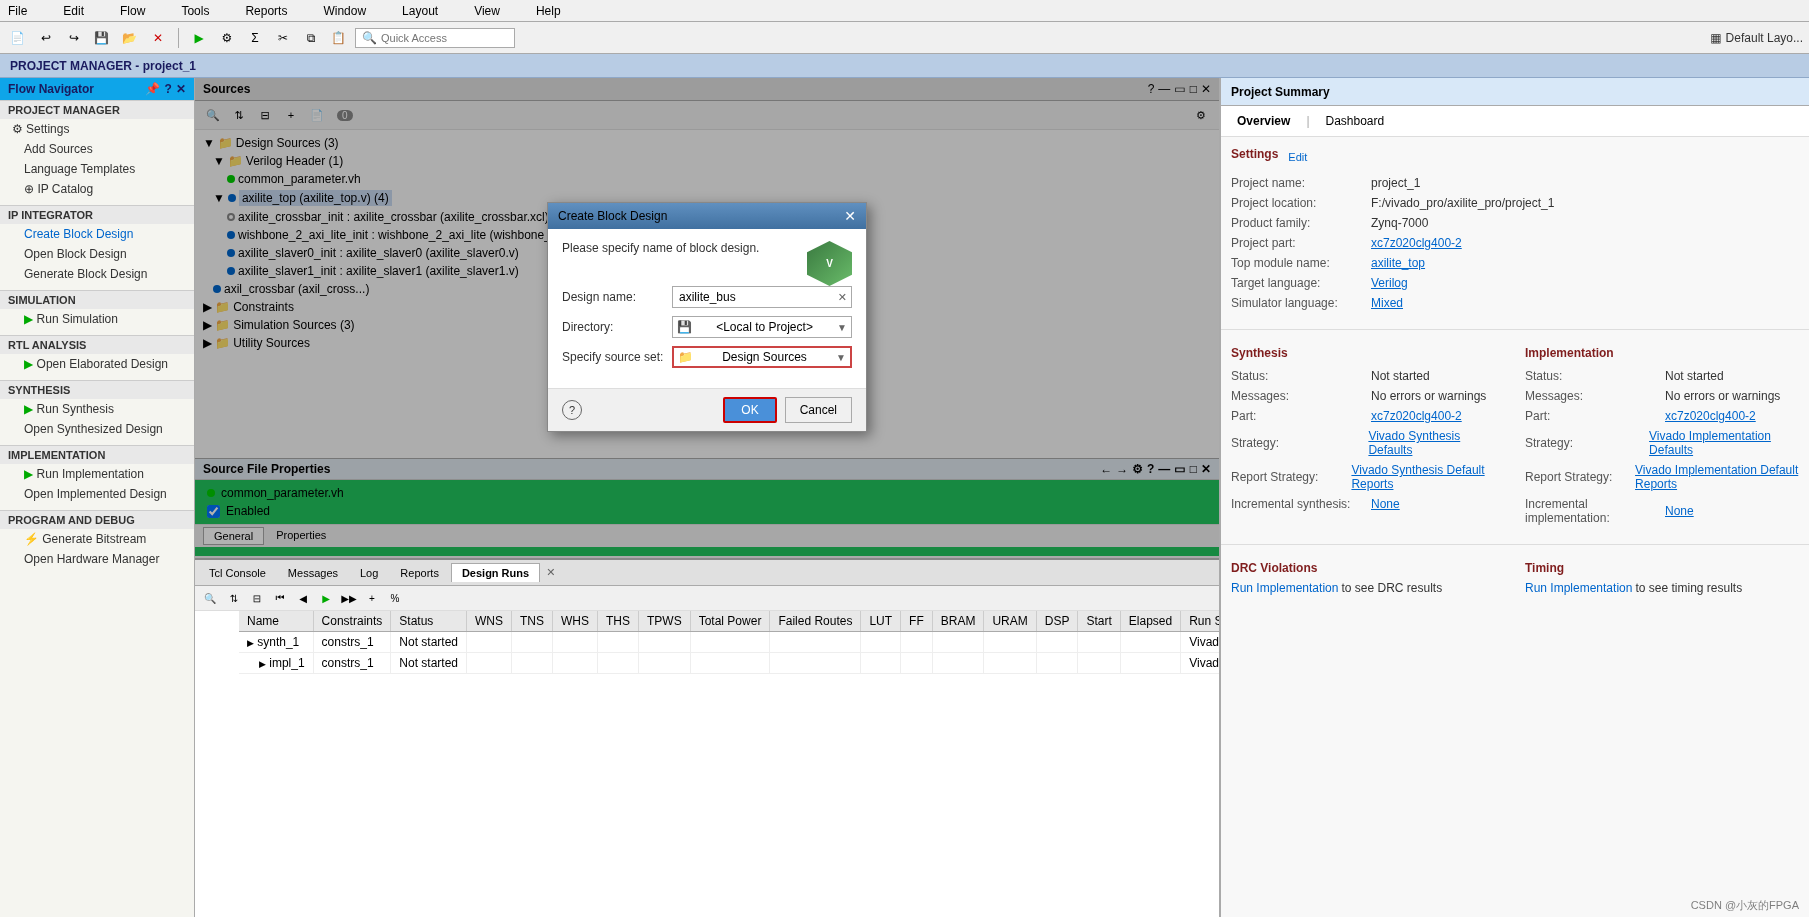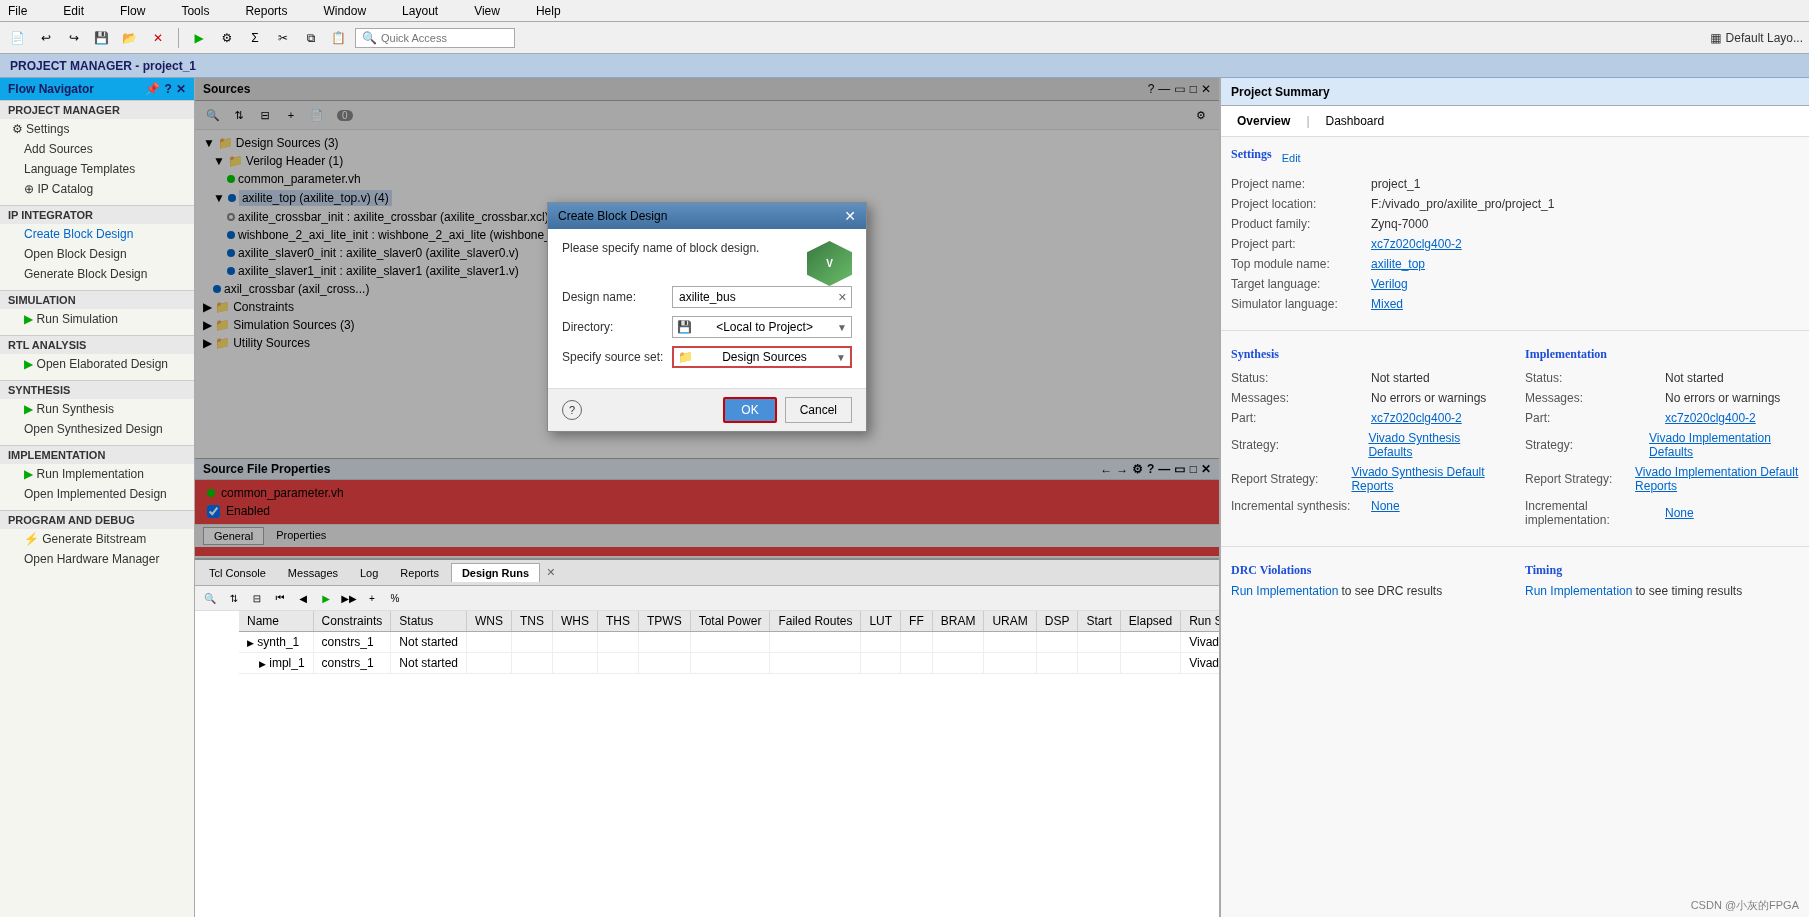--- a/index.html
+++ b/index.html
@@ -47,21 +47,21 @@
     .dot-green { width: 8px; height: 8px; border-radius: 50%; background: #00cc00; display: inline-block; flex-shrink: 0; }
     .dot-blue { width: 8px; height: 8px; border-radius: 50%; background: #0066cc; display: inline-block; flex-shrink: 0; }
     .folder-icon { color: #f0c040; }
 
     
     .tab-bar { display: flex; align-items: flex-end; background: #e8e8e8; border-bottom: 1px solid #aaa; padding: 0 4px; height: 28px; }
     .tab { padding: 4px 12px; font-size: 11px; cursor: pointer; border: 1px solid transparent; border-bottom: none; margin-right: 2px; }
     .tab.active { background: white; border-color: #aaa; font-weight: bold; }
 
     
-    .props-panel { background: #ef4444; border-top: 1px solid #aaa; height: 100px; overflow: hidden; }
+    .props-panel { background: #22c55e; border-top: 1px solid #aaa; height: 100px; overflow: hidden; }
     .props-header { background: #e0e8f0; padding: 3px 8px; font-weight: bold; font-size: 11px; display: flex; align-items: center; justify-content: space-between; border-bottom: 1px solid #ccc; }
     .props-content { padding: 6px 12px; font-size: 11px; }
     .props-file { display: flex; align-items: center; gap: 6px; margin-bottom: 4px; }
     .checkbox-row { display: flex; align-items: center; gap: 6px; }
 
     
     .bottom-panel { background: white; flex: 1; border-top: 2px solid #888; overflow: hidden; }
     .bottom-tab-bar { display: flex; align-items: center; background: #e0e0e0; border-bottom: 1px solid #aaa; padding: 0 4px; height: 26px; gap: 2px; }
     .bottom-tab { padding: 3px 10px; font-size: 11px; cursor: pointer; }
     .bottom-tab.active { background: white; border: 1px solid #aaa; border-bottom: none; font-weight: bold; }
@@ -74,21 +74,21 @@
     .runs-table td { padding: 3px 8px; border-right: 1px solid #eee; border-bottom: 1px solid #eee; white-space: nowrap; }
 
     
     .right-panel { width: 590px; background: #f8f8f8; border-left: 2px solid #aaa; overflow-y: auto; }
     .right-header { background: #d8e8f8; padding: 6px 10px; font-weight: bold; font-size: 13px; border-bottom: 1px solid #aaa; }
     .overview-tabs { display: flex; align-items: center; padding: 6px 10px; gap: 10px; border-bottom: 1px solid #ddd; background: white; }
     .ov-tab { font-size: 12px; cursor: pointer; padding: 2px 6px; }
     .ov-tab.active { font-weight: bold; }
     .ov-sep { color: #aaa; }
     .right-section { padding: 10px; }
-    .right-section-title { font-weight: bold; font-size: 12px; margin-bottom: 6px; color: #1d4ed8; font-family: Liberation Serif, serif; }
+    .right-section-title { font-weight: bold; font-size: 12px; margin-bottom: 6px; color: #7f1d1d; }
     .prop-row { display: flex; align-items: center; padding: 3px 0; font-size: 11px; }
     .prop-label { width: 140px; color: #555; }
     .prop-value { color: #333; }
     .prop-value.link { color: #0066cc; cursor: pointer; text-decoration: underline; }
     .right-divider { border: none; border-top: 1px solid #ddd; margin: 6px 0; }
     .edit-link { color: #0066cc; cursor: pointer; font-size: 11px; margin-left: 10px; }
     .two-col { display: flex; gap: 20px; }
     .col-half { flex: 1; }
 
     

